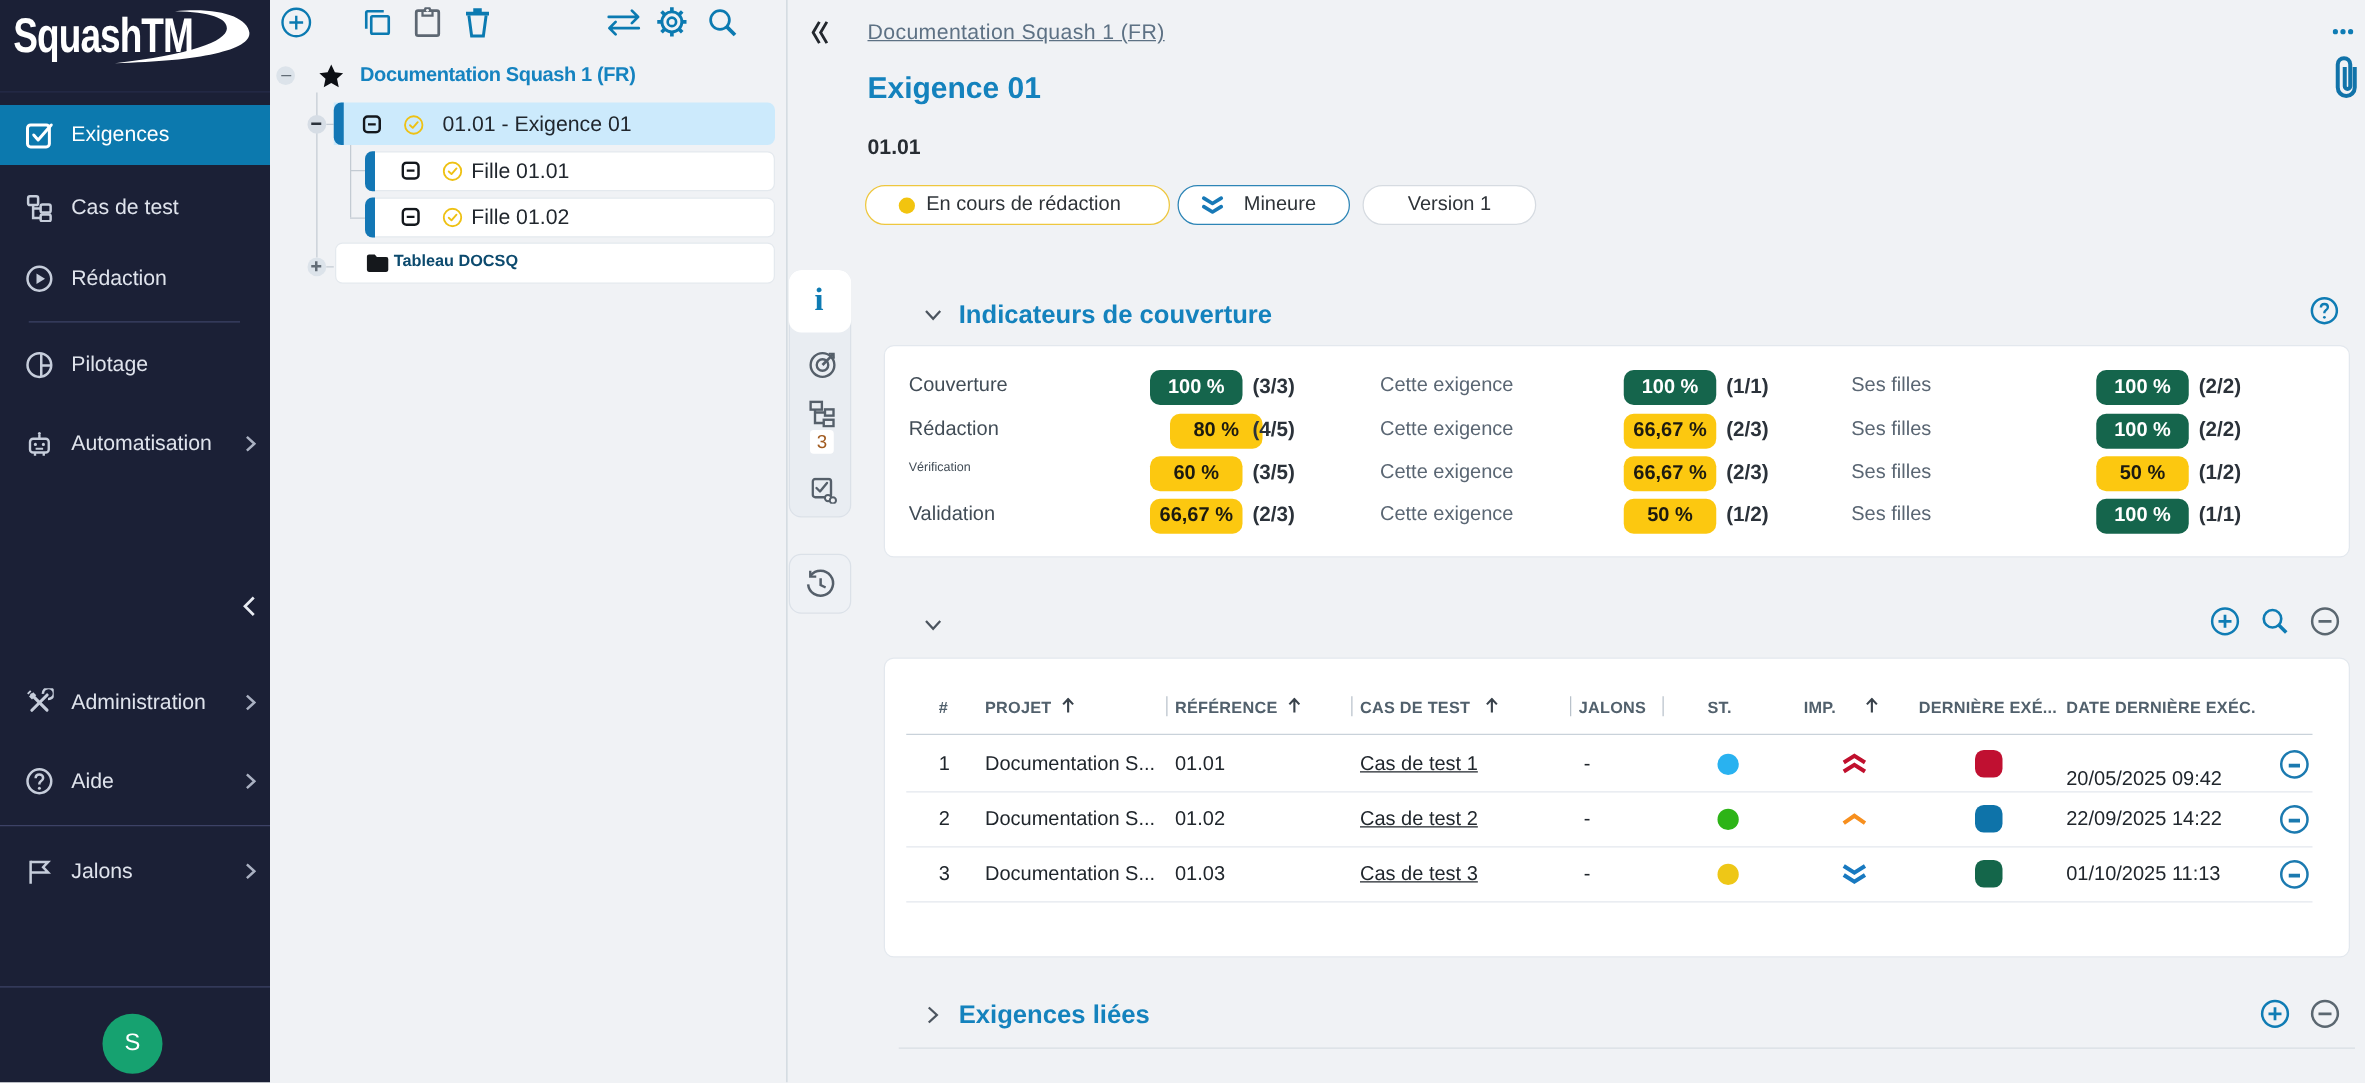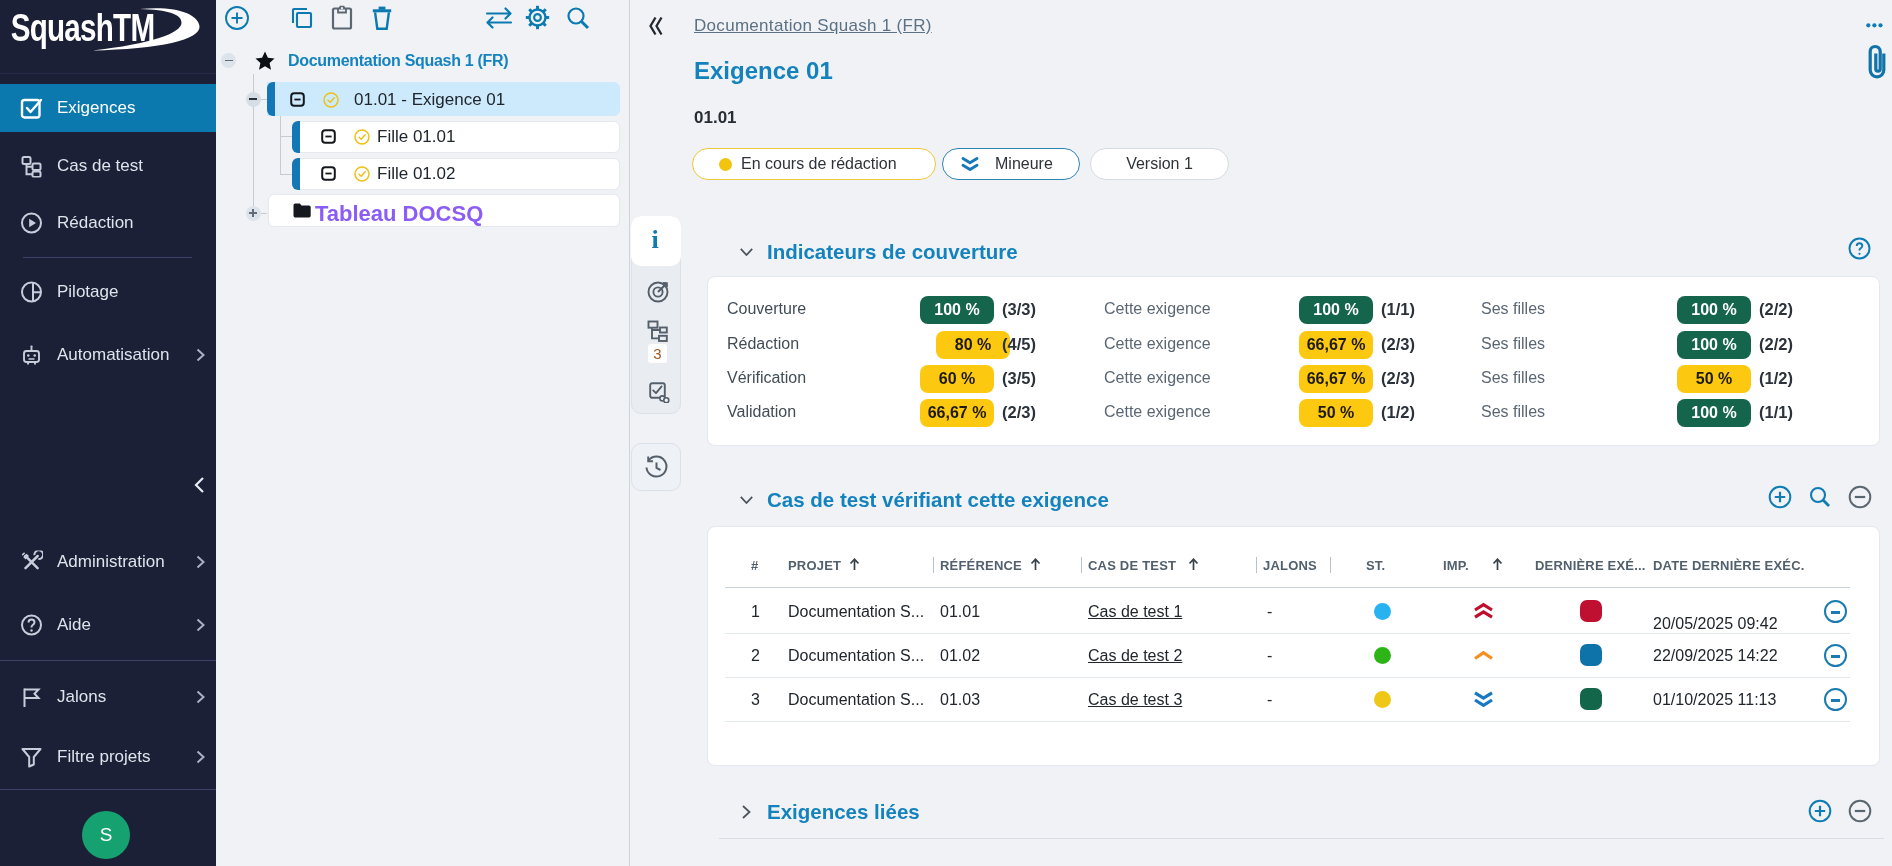--- a/index.html
+++ b/index.html
@@ -150,33 +150,20 @@
           <path d="M4.5 4 H18.5 L14.5 8.25 L18.5 12.5 H4.5"></path>
         </svg>
       </span>
     <span class="lbl">Jalons</span>
     <span class="chev">
         <svg width="9" height="14" viewBox="0 0 9 14" fill="none" stroke="#aab1c2" stroke-width="2">
           <path d="M1.5 1.5 L7.5 7 L1.5 12.5"></path>
         </svg>
       </span>
   </div>
-  <div class="mitem" id="mi-fil" style="top:733px;">
-    <span class="ic">
-        <svg width="23" height="23" viewBox="0 0 23 23" fill="none" stroke="#c6cddb" stroke-width="2" stroke-linejoin="round">
-          <path d="M2.5 3.5 H20.5 L13.8 11.5 V19 L9.2 21 V11.5 Z"></path>
-        </svg>
-      </span>
-    <span class="lbl">Filtre projets</span>
-    <span class="chev">
-        <svg width="9" height="14" viewBox="0 0 9 14" fill="none" stroke="#aab1c2" stroke-width="2">
-          <path d="M1.5 1.5 L7.5 7 L1.5 12.5"></path>
-        </svg>
-      </span>
-  </div>
   <div class="sdiv" style="left:0;top:789px;width:216px;"></div>
   <div class="abs" style="left:82px;top:811px;width:48px;height:48px;border-radius:50%;background:#16a270;color:#fff;font-size:19px;display:flex;align-items:center;justify-content:center;">S</div>
 </div>
 
 <div id="treepanel">
 
   <div class="abs" style="left:8px;top:5px;">
     <svg width="26" height="26" viewBox="0 0 26 26" fill="none" stroke="#0b7ab1" stroke-width="1.9">
         <circle cx="13" cy="13" r="11"></circle>
         <path d="M13 7.5 V18.5 M7.5 13 H18.5"></path>
@@ -300,21 +287,21 @@
 
   <div class="trow" style="left:52px;top:194px;width:352px;height:33px;"></div>
   <div class="abs" style="left:29.5px;top:205.5px;width:15px;height:15px;border-radius:50%;background:#dce3ea;"></div>
   <div class="abs" style="left:33px;top:212.2px;width:8px;height:1.8px;background:#626c76;"></div>
   <div class="abs" style="left:36.1px;top:209.1px;width:1.8px;height:8px;background:#626c76;"></div>
   <span class="abs" style="left:77px;top:203px;">
       <svg width="18" height="15" viewBox="0 0 18 15" fill="#15181c">
         <path d="M0.5 2.2 a1.7 1.7 0 0 1 1.7-1.7 h4.6 l1.7 2.1 H16 a1.7 1.7 0 0 1 1.7 1.7 V12.8 a1.7 1.7 0 0 1 -1.7 1.7 H2.2 a1.7 1.7 0 0 1 -1.7-1.7 Z"></path>
       </svg>
     </span>
-  <div class="abs" style="left:99px;top:201px;color:#8b5cf6;font-size:22px;font-weight:bold;white-space:nowrap;">Tableau DOCSQ</div>
+  <div class="abs" style="left:99px;top:201px;color:#0c4a6e;font-size:13px;font-weight:bold;white-space:nowrap;">Tableau DOCSQ</div>
 </div>
 
 <div id="main">
 
   <span class="abs" style="left:19px;top:16px;">
       <svg width="14" height="20" viewBox="0 0 14 20" fill="none" stroke="#23282e" stroke-width="2.3">
         <path d="M6.5 1.5 L1.5 10 L6.5 18.5 M12.5 1.5 L7.5 10 L12.5 18.5"></path>
       </svg>
     </span>
   <div class="abs" style="left:64px;top:16px;font-size:17px;letter-spacing:0.3px;color:#5d7184;text-decoration:underline;white-space:nowrap;">Documentation Squash 1 (FR)</div>
@@ -417,21 +404,21 @@
     <div class="abs" style="left:97px;top:335px;font-size:16px;color:#414c56;">Rédaction</div>
     <div class="badge bg-yellow" style="left:306px;top:331px;">80 %</div>
     <div class="abs" style="left:372px;top:335px;font-size:16.5px;font-weight:bold;color:#2b323a;">(4/5)</div>
     <div class="abs" style="left:474px;top:335px;font-size:16px;color:#5a6673;">Cette exigence</div>
     <div class="badge bg-yellow" style="left:669px;top:331px;">66,67 %</div>
     <div class="abs" style="left:751px;top:335px;font-size:16.5px;font-weight:bold;color:#2b323a;">(2/3)</div>
     <div class="abs" style="left:851px;top:335px;font-size:16px;color:#5a6673;">Ses filles</div>
     <div class="badge bg-green" style="left:1047px;top:331px;">100 %</div>
     <div class="abs" style="left:1129px;top:335px;font-size:16.5px;font-weight:bold;color:#2b323a;">(2/2)</div>
 
-    <div class="abs" style="left:97px;top:369px;font-size:16px;color:#414c56;text-align:right;">Vérification</div>
+    <div class="abs" style="left:97px;top:369px;font-size:10px;color:#414c56;text-align:right;">Vérification</div>
     <div class="badge bg-yellow" style="left:290px;top:365px;">60 %</div>
     <div class="abs" style="left:372px;top:369px;font-size:16.5px;font-weight:bold;color:#2b323a;">(3/5)</div>
     <div class="abs" style="left:474px;top:369px;font-size:16px;color:#5a6673;">Cette exigence</div>
     <div class="badge bg-yellow" style="left:669px;top:365px;">66,67 %</div>
     <div class="abs" style="left:751px;top:369px;font-size:16.5px;font-weight:bold;color:#2b323a;">(2/3)</div>
     <div class="abs" style="left:851px;top:369px;font-size:16px;color:#5a6673;">Ses filles</div>
     <div class="badge bg-yellow" style="left:1047px;top:365px;">50 %</div>
     <div class="abs" style="left:1129px;top:369px;font-size:16.5px;font-weight:bold;color:#2b323a;">(1/2)</div>
 
     <div class="abs" style="left:97px;top:403px;font-size:16px;color:#414c56;">Validation</div>
@@ -443,21 +430,20 @@
     <div class="abs" style="left:851px;top:403px;font-size:16px;color:#5a6673;">Ses filles</div>
     <div class="badge bg-green" style="left:1047px;top:399px;">100 %</div>
     <div class="abs" style="left:1129px;top:403px;font-size:16.5px;font-weight:bold;color:#2b323a;">(1/1)</div>
   </div>
 
   <span class="abs" style="left:109px;top:495px;">
       <svg width="15" height="10" viewBox="0 0 15 10" fill="none" stroke="#4c555f" stroke-width="1.8">
         <path d="M1.8 1.8 L7.5 8 L13.2 1.8"></path>
       </svg>
     </span>
-  <div class="sectitle abs" style="left:137px;top:488px;">Cas de test vérifiant cette exigence</div>
   <span class="abs" style="left:1138px;top:485px;">
       <svg width="24" height="24" viewBox="0 0 24 24" fill="none" stroke="#0f7cb4" stroke-width="2">
         <circle cx="12" cy="12" r="10.3"></circle>
         <path d="M12 6.8 V17.2 M6.8 12 H17.2" stroke-width="2.2"></path>
       </svg>
     </span>
   <span class="abs" style="left:1178px;top:485px;">
       <svg width="24" height="24" viewBox="0 0 24 24" fill="none" stroke="#0f7cb4" stroke-width="2.1">
         <circle cx="10" cy="10" r="7"></circle>
         <path d="M15 15 L21 21" stroke-width="2.8"></path>

